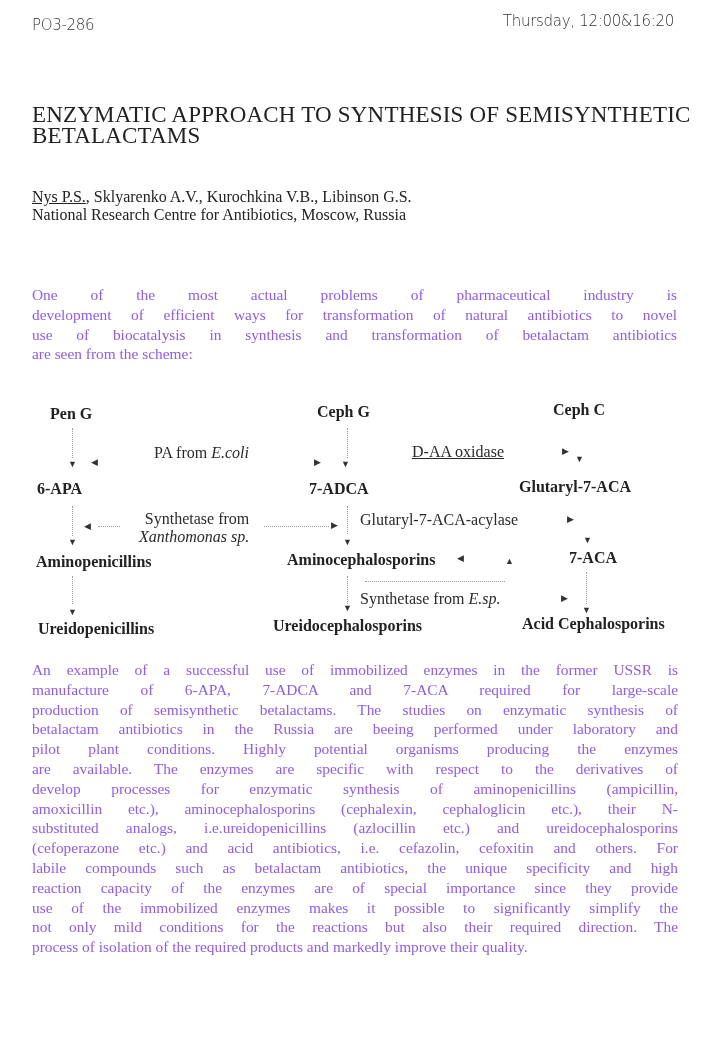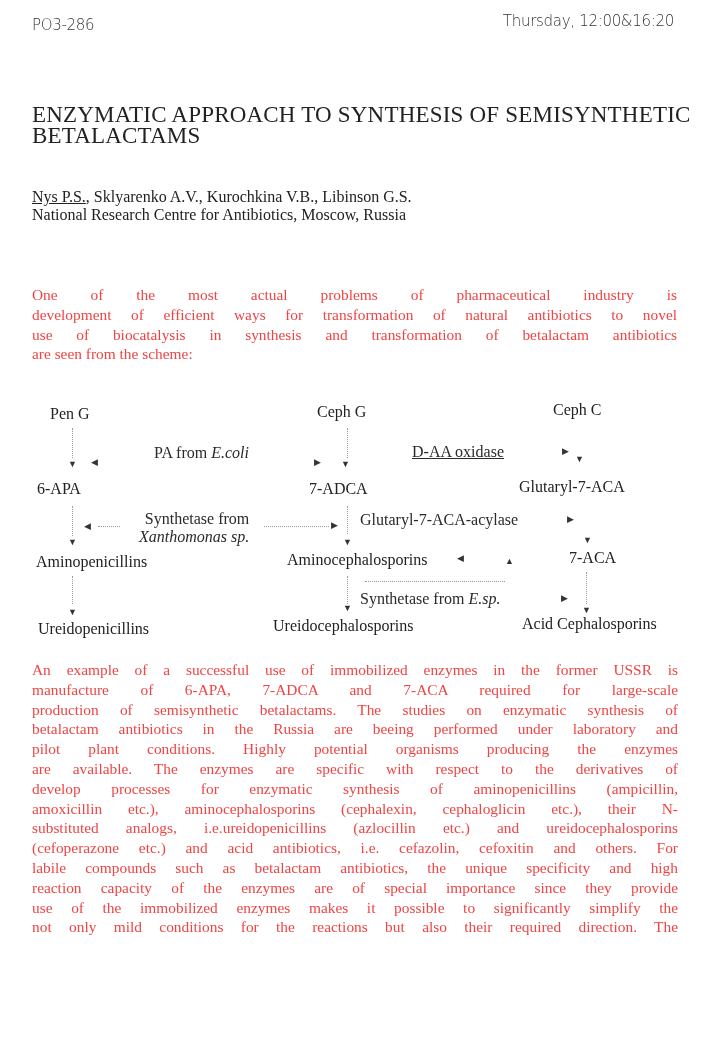--- a/index.html
+++ b/index.html
@@ -6,24 +6,24 @@
   body {
     width: 704px; height: 1061px; position: relative; overflow: hidden;
     color: #1e1e1e;
     font-family: "Liberation Serif", "DejaVu Serif", serif;
   }
   .abs { position: absolute; white-space: nowrap; }
   .hdr { font-family: "DejaVu Sans", "Liberation Sans", sans-serif; font-weight: 300; font-size: 15px; color: #333; letter-spacing: -0.3px; }
   .title { font-size: 23px; line-height: 21px; letter-spacing: 0.2px; color: #222; }
   .authors { font-size: 16px; line-height: 19px; color: #222; }
   .authors .u { text-decoration: underline; }
-  .para { font-size: 15.4px; line-height: 19.8px; color: #ef4444; text-align: justify; text-align-last: justify; }
+  .para { font-size: 15.4px; line-height: 19.8px; color: #8b5cf6; text-align: justify; text-align-last: justify; }
   .para span.line { display: block; white-space: nowrap; text-align-last: justify; }
   .para span.last { text-align-last: left; }
-  .node { font-weight: normal; font-size: 16px; color: #222; text-align: center; }
+  .node { font-weight: bold; font-size: 16px; color: #222; text-align: center; }
   .lbl { font-size: 16px; color: #2a2a2a; }
   .lbl i { font-style: italic; }
   .ar { font-size: 9px; color: #333; line-height: 9px; }
   .vline { position: absolute; width: 0; border-left: 1px dotted #9a9a9a; }
   .hline { position: absolute; height: 0; border-top: 1px dotted #9a9a9a; }
 </style>
 </head>
 <body>
 
 <div class="abs hdr" style="left:32px; top:16px;">PO3-286</div>
@@ -117,13 +117,14 @@
   <span class="line">pilot plant conditions. Highly potential organisms producing the enzymes</span>
   <span class="line">are available. The enzymes are specific with respect to the derivatives of</span>
   <span class="line">develop processes for enzymatic synthesis of aminopenicillins (ampicillin,</span>
   <span class="line">amoxicillin etc.), aminocephalosporins (cephalexin, cephaloglicin etc.), their N-</span>
   <span class="line">substituted analogs, i.e.ureidopenicillins (azlocillin etc.) and ureidocephalosporins</span>
   <span class="line">(cefoperazone etc.) and acid antibiotics, i.e. cefazolin, cefoxitin and others. For</span>
   <span class="line">labile compounds such as betalactam antibiotics, the unique specificity and high</span>
   <span class="line">reaction capacity of the enzymes are of special importance since they provide</span>
   <span class="line">use of the immobilized enzymes makes it possible to significantly simplify the</span>
   <span class="line">not only mild conditions for the reactions but also their required direction. The</span>
+  <span class="line last">process of isolation of the required products and markedly improve their quality.</span>
 </div>
 
 </body></html>

